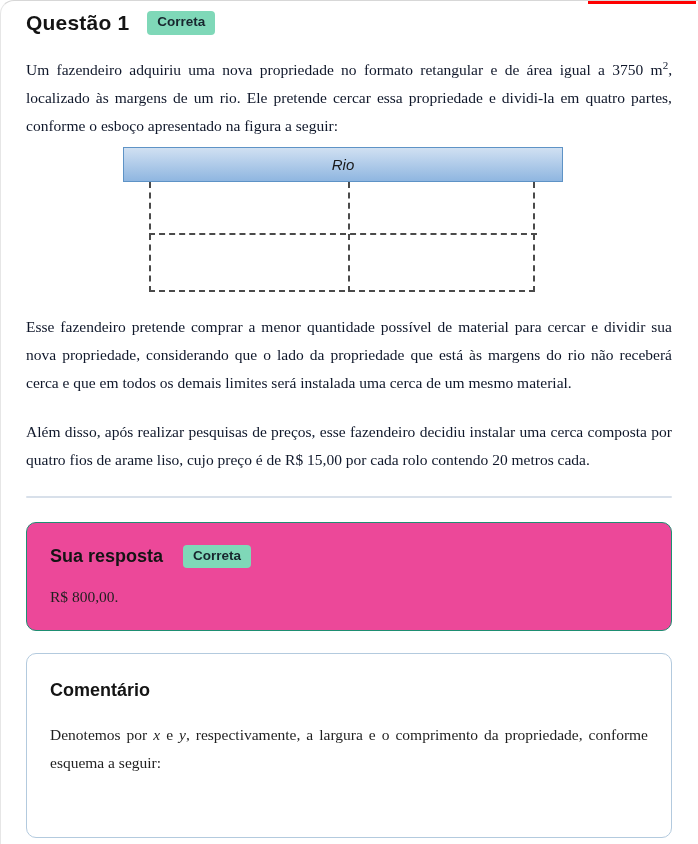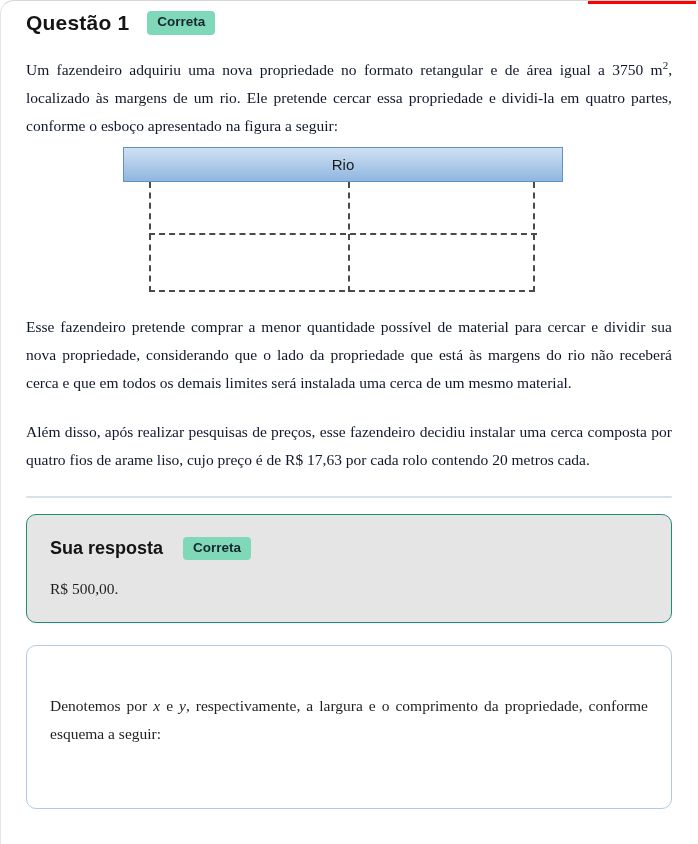--- a/index.html
+++ b/index.html
@@ -44,41 +44,41 @@
   
   .figure { position: relative; margin-top: 7px; height: 145px; }
   .river-rect {
     position: absolute; left: 97px; top: 0; width: 440px; height: 35px;
     background: linear-gradient(#d0e0f2, #8fb6e0);
     border: 1px solid #5e93c6;
     display: flex; align-items: center; justify-content: center;
   }
   .river-label {
     font-family: "Liberation Sans", sans-serif;
-    font-size: 15px; color: #1a1a1a;
+    font-style: italic; font-size: 15px; color: #1a1a1a;
   }
   .plot-outline {
     position: absolute; left: 123px; top: 35px; width: 386px; height: 110px;
     border: 2px dashed #4a4a4a; border-top: none;
   }
   .plot-vline-mid {
     position: absolute; left: 322px; top: 35px; height: 110px; width: 0;
     border-left: 2px dashed #4a4a4a;
   }
   .plot-hline-mid {
     position: absolute; left: 123px; top: 86px; width: 388px; height: 0;
     border-top: 2px dashed #4a4a4a;
   }
 
   
   .divider { height: 2px; background: #d8e0ea; margin-top: 22px; border-radius: 1px; }
 
   
   .answer-box {
-    margin-top: 16px; background: #e5e5e5;
+    margin-top: 24px; background: #ec4899;
     border: 1px solid #1e8e72; border-radius: 10px;
     padding: 22px 23px 24px;
   }
   .box-heading-row { display: flex; align-items: center; gap: 20px; }
   .box-heading {
     font-family: "Liberation Sans", sans-serif;
     font-size: 18px; font-weight: 700; color: #141414;
   }
   .answer-value { font-size: 15.5px; margin-top: 20px; color: #1f1f1f; }
 
@@ -109,31 +109,32 @@
     <div class="figure">
       <div class="river-rect">
         <span class="river-label">Rio</span>
       </div>
       <div class="plot-outline"></div>
       <div class="plot-vline-mid"></div>
       <div class="plot-hline-mid"></div>
     </div>
 
     <p class="body-text">Esse fazendeiro pretende comprar a menor quantidade possível de material para cercar e dividir sua nova propriedade, considerando que o lado da propriedade que está às margens do rio não receberá cerca e que em todos os demais limites será instalada uma cerca de um mesmo material.</p>
-    <p class="body-text">Além disso, após realizar pesquisas de preços, esse fazendeiro decidiu instalar uma cerca composta por quatro fios de arame liso, cujo preço é de R$ 17,63 por cada rolo contendo 20 metros cada.</p>
+    <p class="body-text">Além disso, após realizar pesquisas de preços, esse fazendeiro decidiu instalar uma cerca composta por quatro fios de arame liso, cujo preço é de R$ 15,00 por cada rolo contendo 20 metros cada.</p>
 
     <div class="divider"></div>
 
     <div class="answer-box">
       <div class="box-heading-row">
         <div class="box-heading">Sua resposta</div>
         <div class="badge">Correta</div>
       </div>
-      <div class="answer-value">R$ 500,00.</div>
+      <div class="answer-value">R$ 800,00.</div>
     </div>
 
     <div class="comment-box">
+      <div class="box-heading">Comentário</div>
       <p class="comment-text"><span>Denotemos por </span><span class="var">x</span><span> e </span><span class="var">y</span><span>, respectivamente, a largura e o comprimento da propriedade, conforme esquema a seguir:</span></p>
 
     </div>
 
   </div>
 </div>
 
 </body></html>

